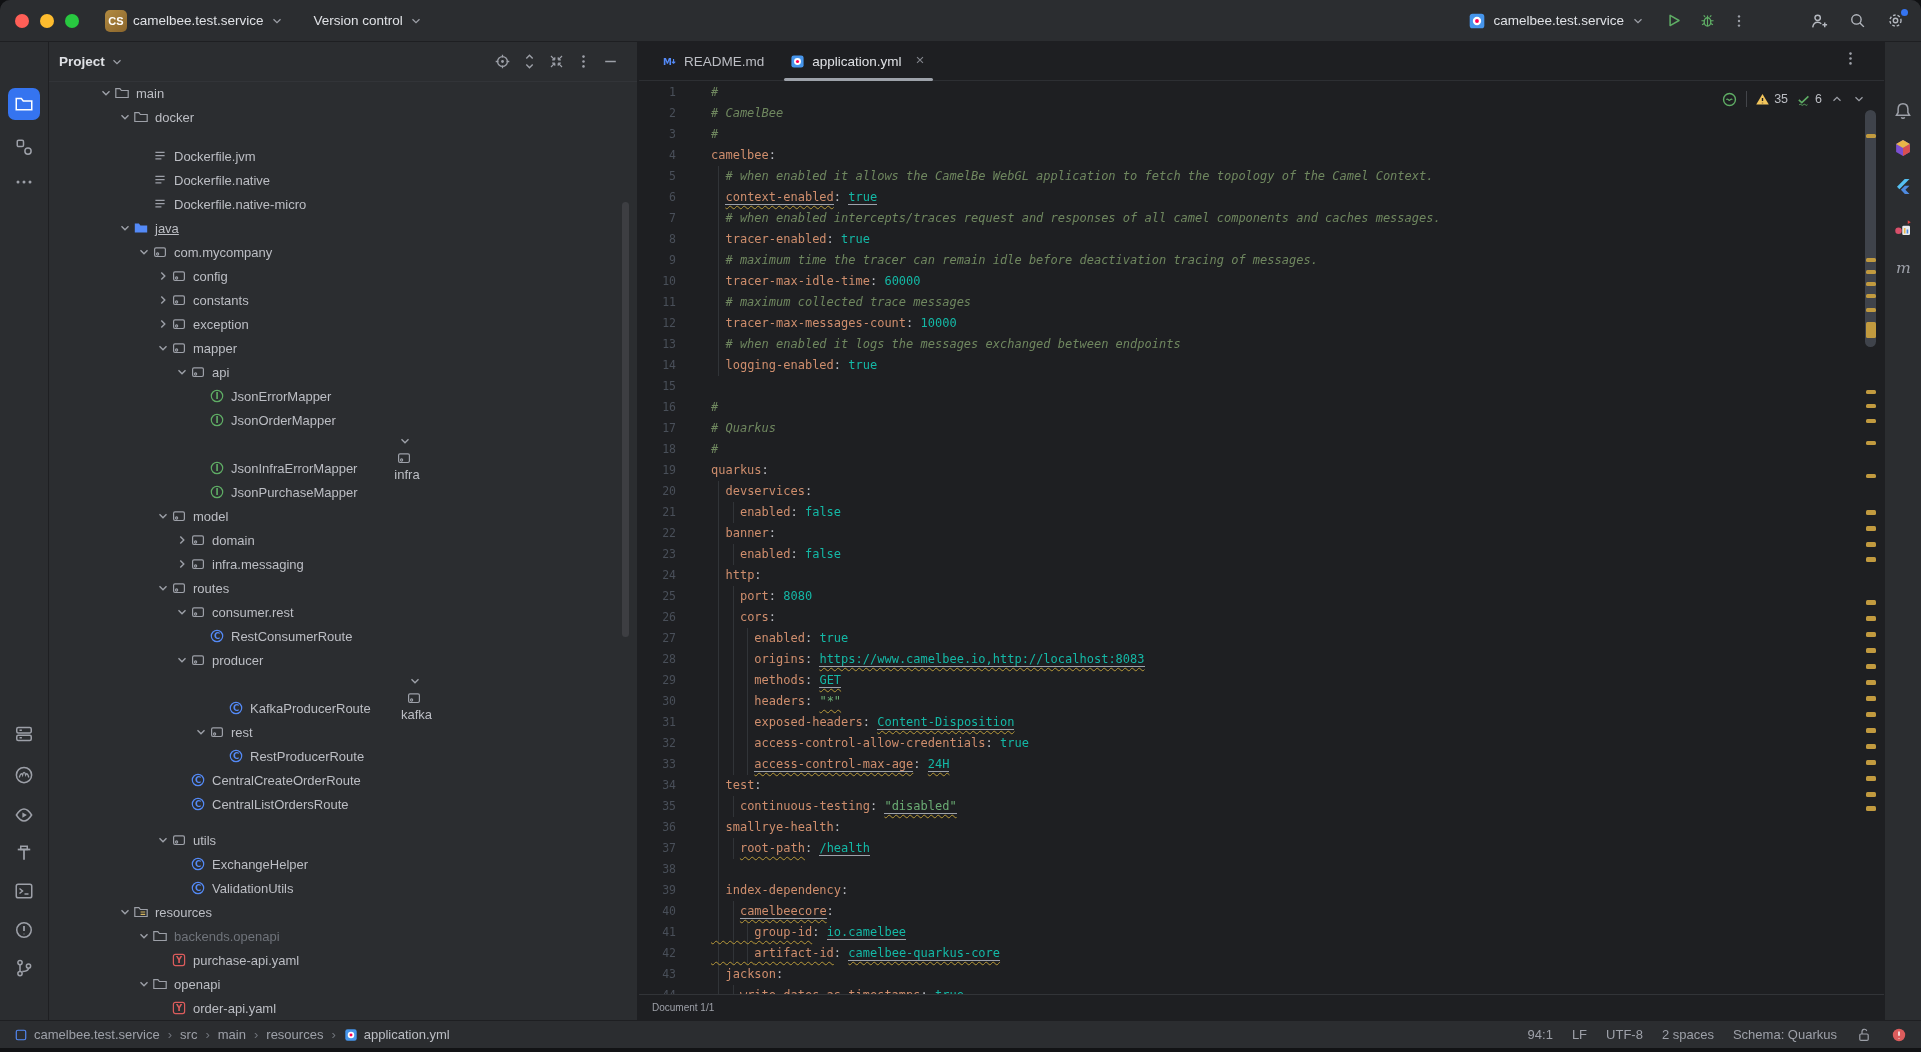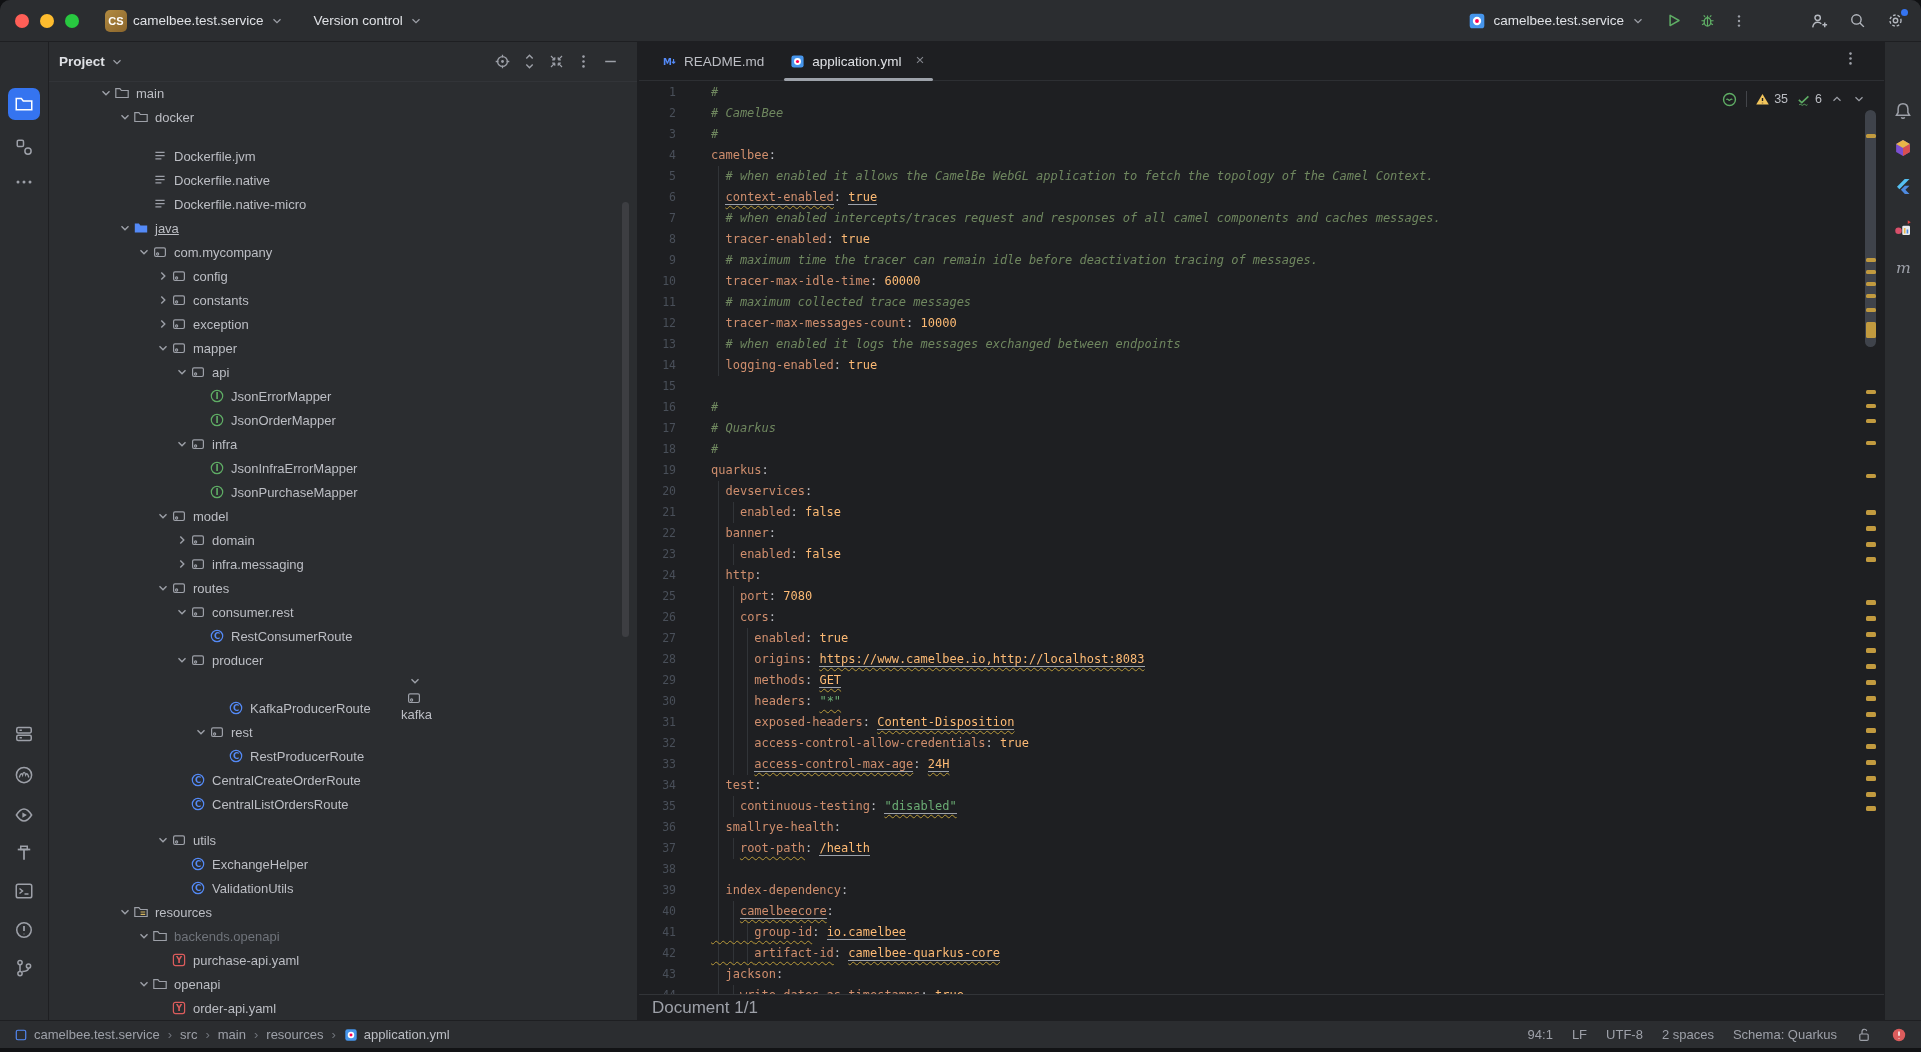--- a/index.html
+++ b/index.html
@@ -56,36 +56,36 @@
   .tab.active::after{content:"";position:absolute;left:7px;right:7px;bottom:-1px;height:3px;
                      border-radius:3px;background:#9da2aa;}
   .tab .closex{margin-left:4px;opacity:.8;}
   .tab-kebab{position:absolute;right:25px;top:8px;}
   .code-area{position:absolute;left:0;top:39px;right:0;height:914px;overflow:hidden;}
   .code-lines{position:absolute;left:0;top:1px;right:0;}
   .cline{height:21px;display:flex;font-family:"DejaVu Sans Mono","Liberation Mono",monospace;
          font-size:12px;line-height:21px;white-space:pre;}
   .ln{width:37px;flex:0 0 37px;text-align:right;color:#494f59;font-size:11.5px;}
   .lc{padding-left:35px;}
-  .tk-k{color:#cf8e6d;} .tk-p{color:#bcbec4;} .tk-v{color:#fdba74;} .tk-t{color:#bcbec4;}
+  .tk-k{color:#cf8e6d;} .tk-p{color:#bcbec4;} .tk-v{color:#14b8a6;} .tk-t{color:#bcbec4;}
   .tk-c{color:#6f875f;font-style:italic;}
   .tk-s{color:#6aab73;}
   .dec-u{border-bottom:1px solid #9da2ab;}
   .dec-w{text-decoration-line:underline;text-decoration-style:wavy;text-decoration-color:#b89a3a;
          text-decoration-thickness:1px;text-underline-offset:3.5px;text-decoration-skip-ink:none;}
   .guide{position:absolute;width:1px;background:#313438;}
   .inspections{position:absolute;top:7px;right:18px;height:22px;display:flex;align-items:center;
                gap:8px;font-size:12.5px;color:#bcbec4;}
   .insp-sep{width:1px;height:16px;background:#43454a;}
   .insp-item{display:flex;align-items:center;gap:4px;}
   .ed-sb{position:absolute;right:7px;top:0;width:12px;height:100%;}
   .ed-thumb{position:absolute;left:0;top:29px;width:11px;height:237px;border-radius:6px;background:#4b5059;opacity:.75;}
   .mark{position:absolute;left:1px;width:10px;border-radius:1.5px;background:#c19a3f;}
   .docbar{position:absolute;left:0;right:0;bottom:0;height:25px;border-top:1px solid #323438;
-          display:flex;align-items:center;font-size:17px;color:#9da0a8;padding-left:13px;background:#1e1f22;}
+          display:flex;align-items:center;font-size:10px;color:#9da0a8;padding-left:13px;background:#1e1f22;}
   
   .statusbar{position:absolute;left:0;top:1020px;width:100%;height:28px;background:#2b2d30;
              border-top:1px solid #1e1f22;display:flex;align-items:center;box-sizing:border-box;font-size:13px;color:#9da0a8;}
   .crumbs{display:flex;align-items:center;gap:8px;margin-left:14px;}
   .crumb{display:flex;align-items:center;gap:6px;}
   .crumb-sep{color:#6f737a;font-size:13px;}
   .crumb.current{color:#bcbec4;}
   .sb-right{margin-left:auto;display:flex;align-items:center;gap:19px;margin-right:14px;}
   .sb-item{display:flex;align-items:center;}
   .bottom-edge{position:absolute;left:0;bottom:0;width:100%;height:4px;background:#121315;}
@@ -527,21 +527,21 @@
             <span class="ticon">
               <span style="display: inline-flex; width: 16px; height: 16px; flex: 0 0 16px;">
                 <svg viewBox="0 0 16 16" width="100%" height="100%" fill="none">
                   <circle cx="8" cy="8" r="5.7" stroke="#5fad65" stroke-width="1.2"></circle>
                   <text x="8" y="11.2" font-size="8.5" font-weight="700" fill="#5fad65" text-anchor="middle" font-family="DejaVu Sans,sans-serif">I</text>
                 </svg>
               </span>
             </span>
             <span class="tlabel">JsonOrderMapper</span>
           </div>
-          <div class="tree-row" style="padding-left: 124px;">
+          <div class="tree-row" style="padding-left: 124px; flex-direction: column;">
             <span class="chev">
               <span style="display: inline-flex; width: 16px; height: 16px; flex: 0 0 16px;">
                 <svg viewBox="0 0 16 16" width="100%" height="100%" fill="none">
                   <path d="M4.5 6.3L8 9.8l3.5-3.5" stroke="#9da0a8" stroke-width="1.4"></path>
                 </svg>
               </span>
             </span>
             <span class="ticon">
               <span style="display: inline-flex; width: 16px; height: 16px; flex: 0 0 16px;">
                 <svg viewBox="0 0 16 16" width="100%" height="100%" fill="none">
@@ -981,21 +981,21 @@
             <div class="cline"><span class="ln">15</span><span class="lc"></span></div>
             <div class="cline"><span class="ln">16</span><span class="lc"><span class="tk-c">#</span></span></div>
             <div class="cline"><span class="ln">17</span><span class="lc"><span class="tk-c"># Quarkus</span></span></div>
             <div class="cline"><span class="ln">18</span><span class="lc"><span class="tk-c">#</span></span></div>
             <div class="cline"><span class="ln">19</span><span class="lc"><span class="tk-k">quarkus</span><span class="tk-p">:</span></span></div>
             <div class="cline"><span class="ln">20</span><span class="lc"><span class="tk-t">  </span><span class="tk-k">devservices</span><span class="tk-p">:</span></span></div>
             <div class="cline"><span class="ln">21</span><span class="lc"><span class="tk-t">    </span><span class="tk-k">enabled</span><span class="tk-p">:</span><span class="tk-v"> false</span></span></div>
             <div class="cline"><span class="ln">22</span><span class="lc"><span class="tk-t">  </span><span class="tk-k">banner</span><span class="tk-p">:</span></span></div>
             <div class="cline"><span class="ln">23</span><span class="lc"><span class="tk-t">    </span><span class="tk-k">enabled</span><span class="tk-p">:</span><span class="tk-v"> false</span></span></div>
             <div class="cline"><span class="ln">24</span><span class="lc"><span class="tk-t">  </span><span class="tk-k">http</span><span class="tk-p">:</span></span></div>
-            <div class="cline"><span class="ln">25</span><span class="lc"><span class="tk-t">    </span><span class="tk-k">port</span><span class="tk-p">:</span><span class="tk-v"> 7080</span></span></div>
+            <div class="cline"><span class="ln">25</span><span class="lc"><span class="tk-t">    </span><span class="tk-k">port</span><span class="tk-p">:</span><span class="tk-v"> 8080</span></span></div>
             <div class="cline"><span class="ln">26</span><span class="lc"><span class="tk-t">    </span><span class="tk-k">cors</span><span class="tk-p">:</span></span></div>
             <div class="cline"><span class="ln">27</span><span class="lc"><span class="tk-t">      </span><span class="tk-k">enabled</span><span class="tk-p">:</span><span class="tk-v"> true</span></span></div>
             <div class="cline"><span class="ln">28</span><span class="lc"><span class="tk-t">      </span><span class="tk-k">origins</span><span class="tk-p">:</span><span class="tk-t"> </span><span class="tk-v dec-u dec-w">https://www.camelbee.io,http://localhost:8083</span></span></div>
             <div class="cline"><span class="ln">29</span><span class="lc"><span class="tk-t">      </span><span class="tk-k">methods</span><span class="tk-p">:</span><span class="tk-t"> </span><span class="tk-v dec-u dec-w">GET</span></span></div>
             <div class="cline"><span class="ln">30</span><span class="lc"><span class="tk-t">      </span><span class="tk-k">headers</span><span class="tk-p">:</span><span class="tk-t"> </span><span class="tk-s dec-w">"*"</span></span></div>
             <div class="cline"><span class="ln">31</span><span class="lc"><span class="tk-t">      </span><span class="tk-k">exposed-headers</span><span class="tk-p">:</span><span class="tk-t"> </span><span class="tk-v dec-u dec-w">Content-Disposition</span></span></div>
             <div class="cline"><span class="ln">32</span><span class="lc"><span class="tk-t">      </span><span class="tk-k">access-control-allow-credentials</span><span class="tk-p">:</span><span class="tk-v"> true</span></span></div>
             <div class="cline"><span class="ln">33</span><span class="lc"><span class="tk-t">      </span><span class="tk-k dec-u dec-w">access-control-max-age</span><span class="tk-p">:</span><span class="tk-t"> </span><span class="tk-v dec-u dec-w">24H</span></span></div>
             <div class="cline"><span class="ln">34</span><span class="lc"><span class="tk-t">  </span><span class="tk-k">test</span><span class="tk-p">:</span></span></div>
             <div class="cline"><span class="ln">35</span><span class="lc"><span class="tk-t">    </span><span class="tk-k">continuous-testing</span><span class="tk-p">:</span><span class="tk-t"> </span><span class="tk-s dec-u dec-w">"disabled"</span></span></div>

